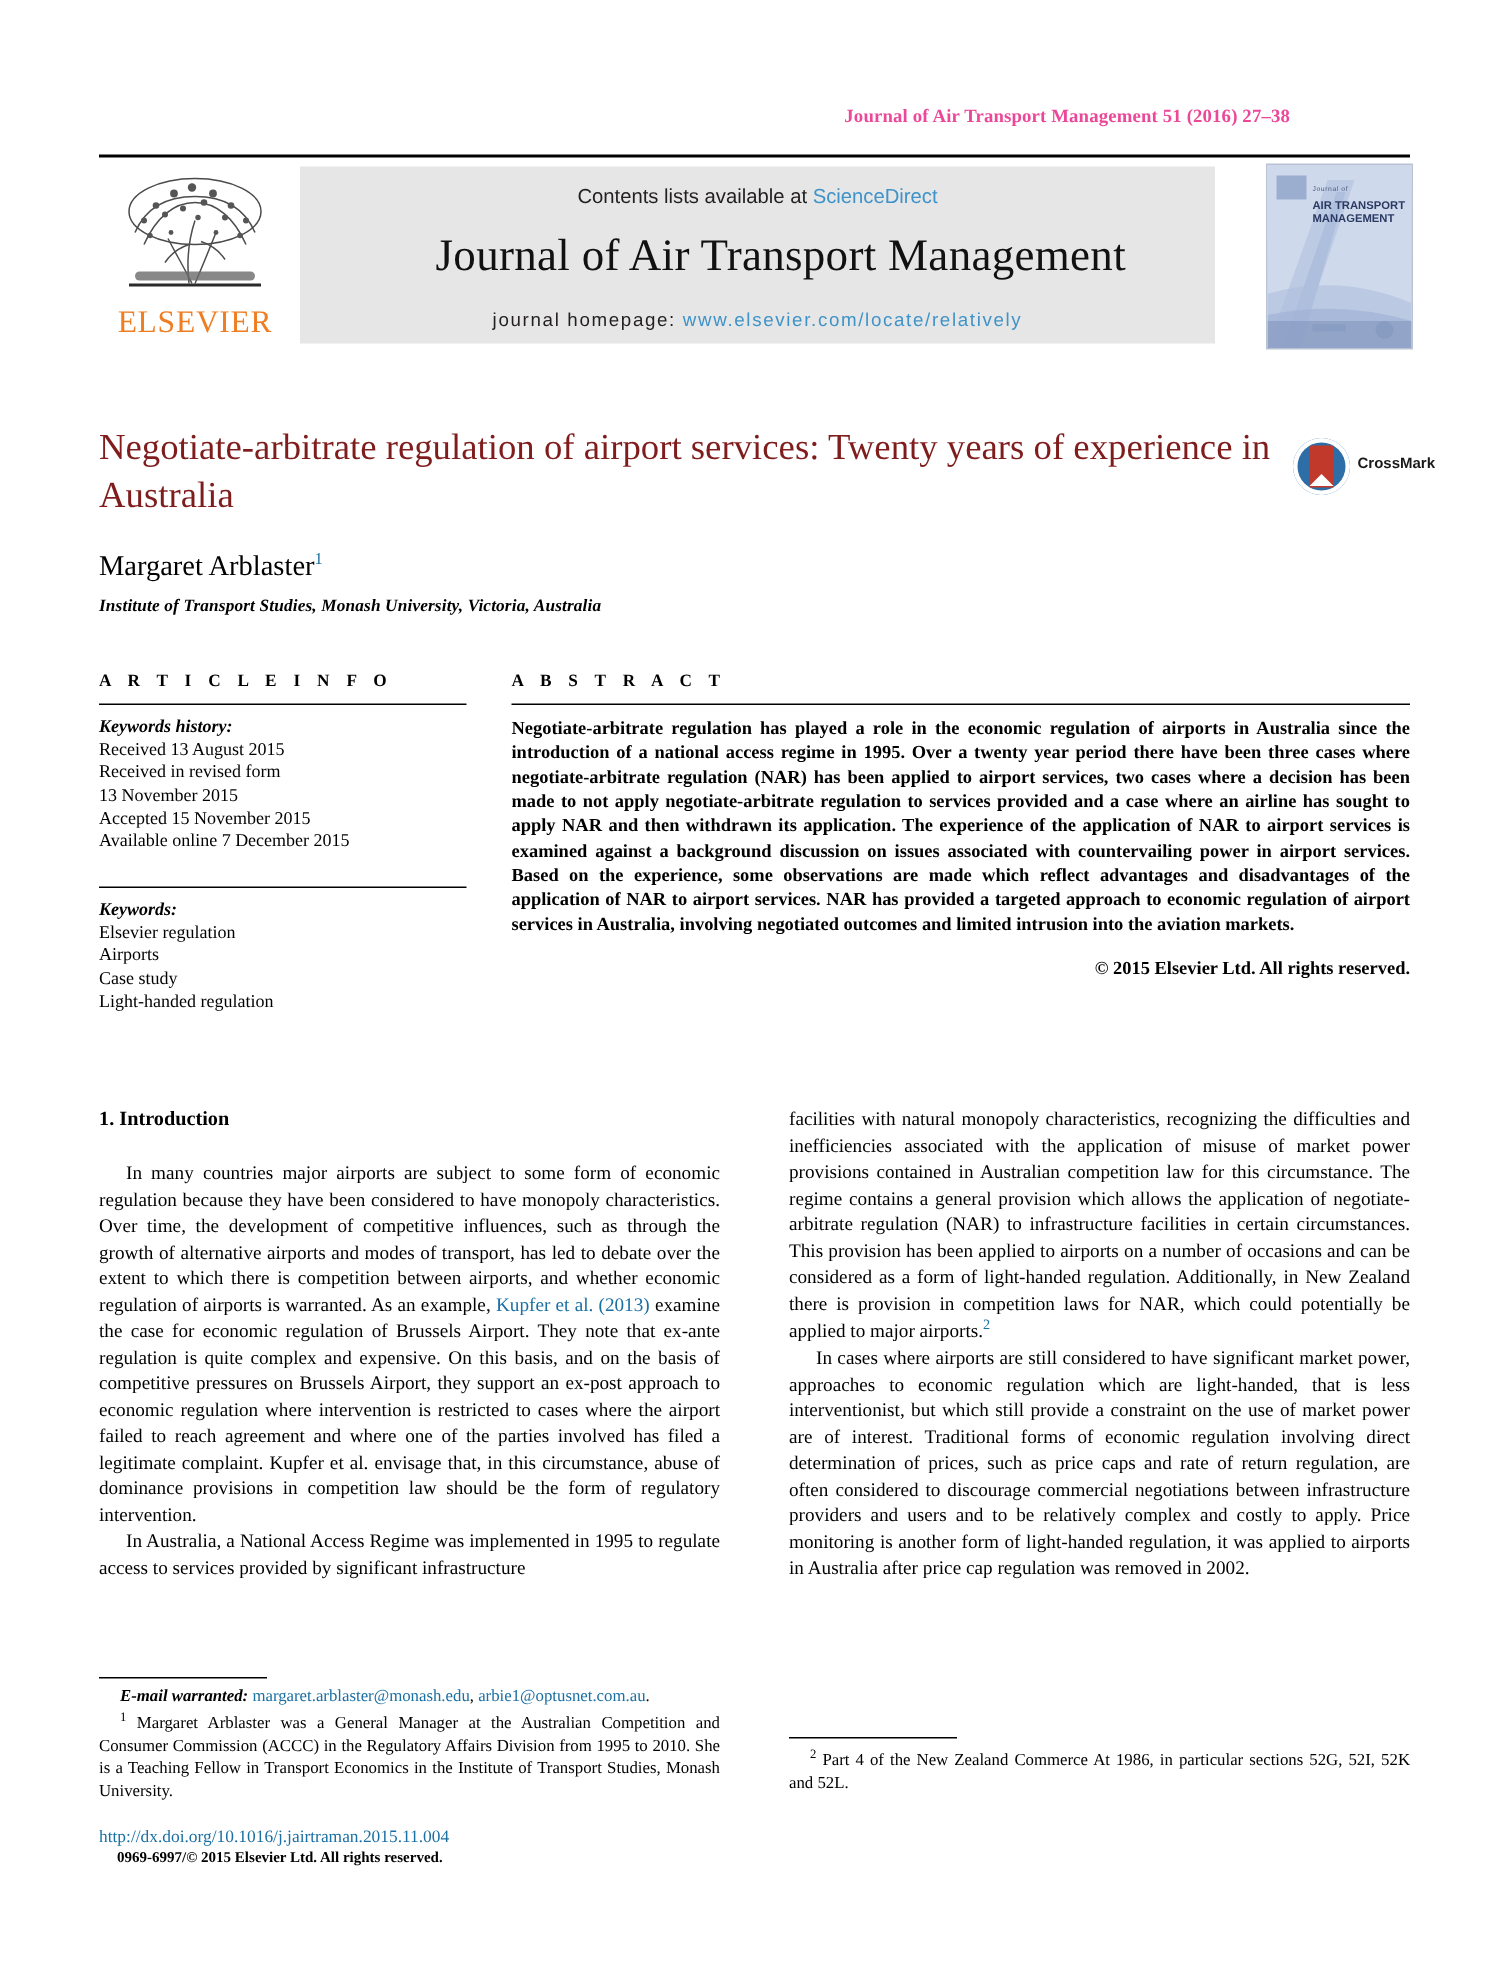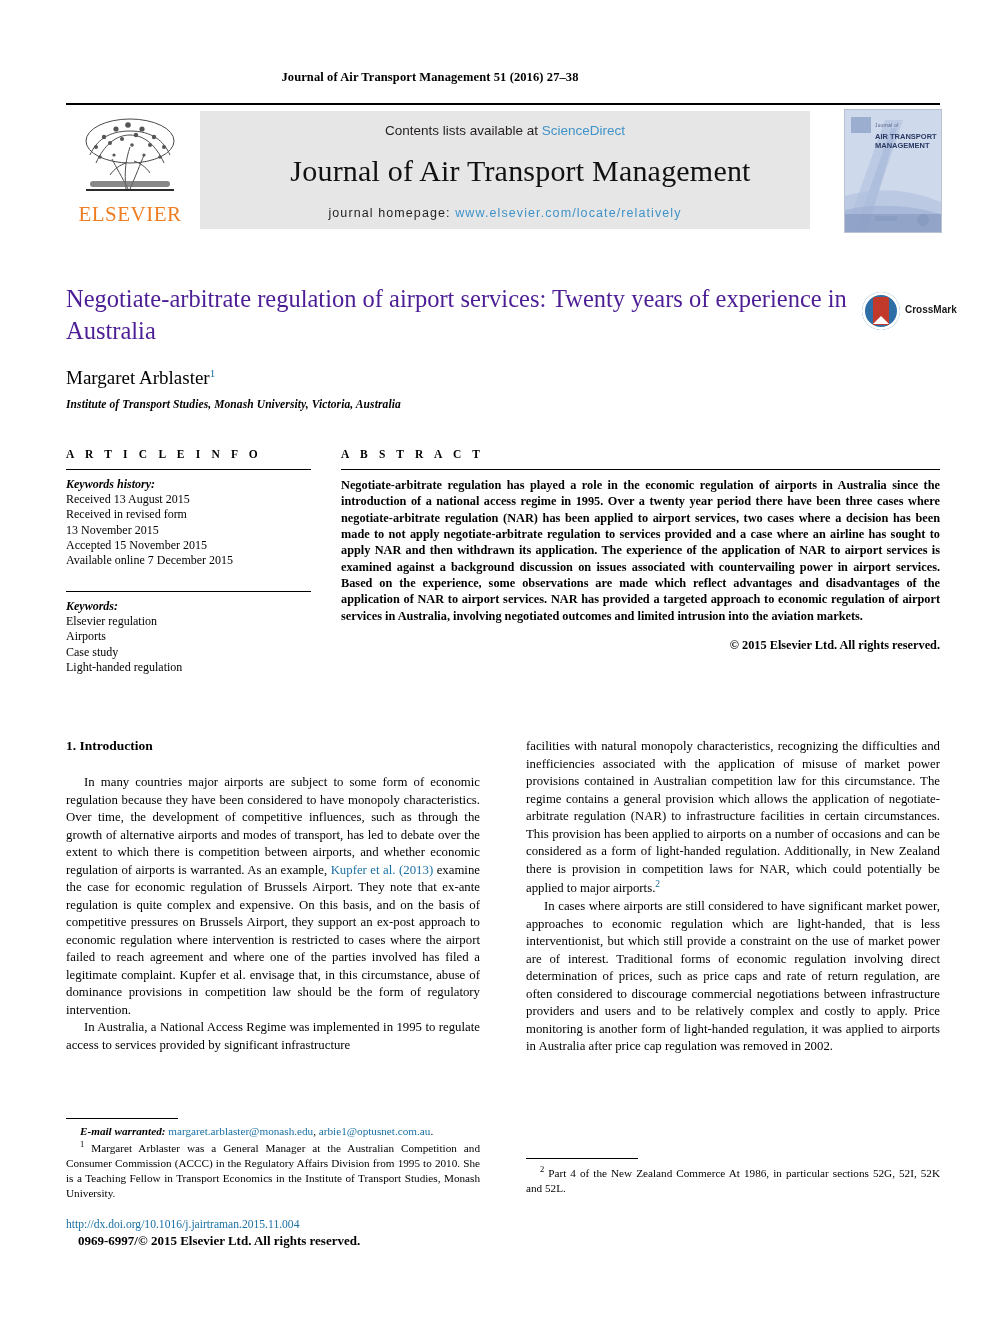--- a/index.html
+++ b/index.html
@@ -21,24 +21,24 @@
     width: 992px;
     height: 1323px;
     background: #fff;
   }
 
   
   .running-head {
     position: absolute;
     left: 0; top: 70px;
     width: 860px;
-    text-align: center;
+    text-align: right;
     font-size: 12.5px;
     font-weight: bold;
-    color: #000000;
+    color: #ec4899;
     letter-spacing: .1px;
   }
 
   
   .masthead {
     position: absolute;
     left: 66px; top: 103px;
     width: 874px;
     height: 128px;
     border-top: 2.5px solid #000;
@@ -136,21 +136,21 @@
   
   .title-block {
     position: absolute;
     left: 66px; top: 283px;
     width: 790px;
   }
   .article-title {
     font-family: "Liberation Serif", serif;
     font-size: 24.5px;
     line-height: 1.3;
-    color: #4c1d95;
+    color: #7f1d1d;
     font-weight: normal;
     margin: 0;
   }
   .author-line {
     margin-top: 20px;
     font-size: 19px;
     font-family: "Liberation Serif", serif;
   }
   .author-line sup {
     font-size: 11px;
@@ -308,21 +308,21 @@
     position: absolute;
     left: 66px; top: 1218px;
     width: 430px;
   }
   .doi-link {
     color: #1a6fa3;
     font-size: 11.6px;
     display: block;
   }
   .issn-line {
-    font-size: 13px;
+    font-size: 10px;
     font-weight: bold;
     margin-top: 2px;
     padding-left: 12px;
   }
 </style>
 </head>
 <body>
 
 <div class="page">
 

